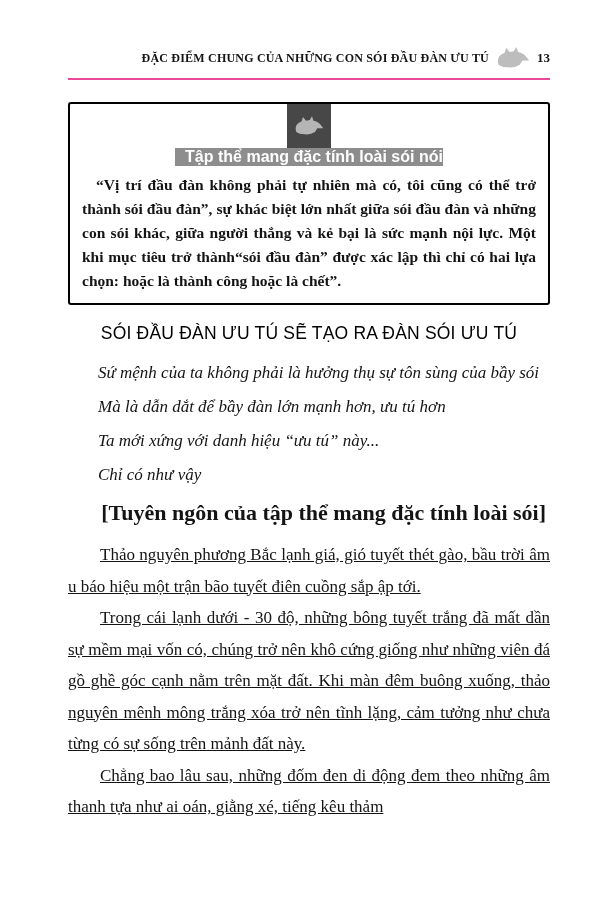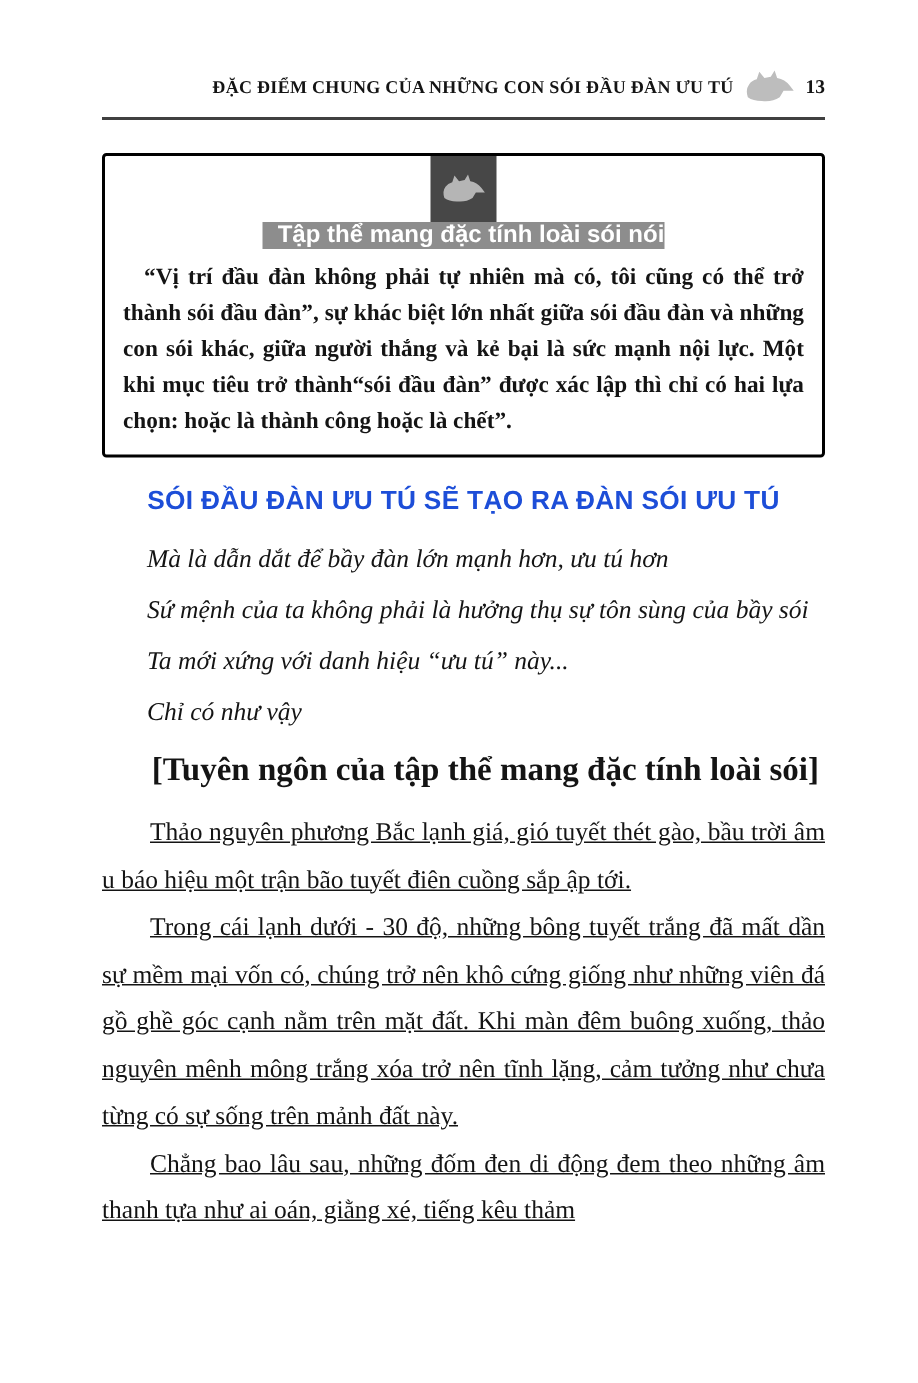--- a/index.html
+++ b/index.html
@@ -9,21 +9,21 @@
     font-family: "Liberation Serif", serif;
     color: #141414;
     overflow: hidden;
   }
   .page { padding: 46px 62px 0 68px; }
 
   
   .page-header {
     display: flex; justify-content: flex-end; align-items: center;
     gap: 7px;
-    border-bottom: 2px solid #404040;
+    border-bottom: 2px solid #ec4899;
     padding-bottom: 8px;
   }
   .header-title { font-weight: bold; font-size: 12px; letter-spacing: 0.2px; white-space: nowrap; }
   .header-wolf svg { display: block; }
   .page-num { font-weight: bold; font-size: 13px; }
 
   
   .callout {
     border: 2px solid #000;
     border-radius: 3px;
@@ -54,24 +54,24 @@
     line-height: 24px;
     text-align: justify;
     text-indent: 14px;
   }
 
   
   .section-heading {
     margin: 18px 0 0;
     text-align: center;
     font-family: "Liberation Sans", sans-serif;
-    font-weight: bold;
+    font-weight: normal;
     font-size: 17.5px;
     letter-spacing: 0.2px;
-    color: #1d4ed8;
+    color: #000000;
   }
 
   
   .poem { margin-top: 12px; }
   .poem p {
     margin: 0;
     font-style: italic;
     font-size: 17px;
     line-height: 34px;
     text-indent: 30px;
@@ -117,22 +117,22 @@
         </svg>
       </div>
       <div class="callout-title">Tập thể mang đặc tính loài sói nói</div>
     </div>
     <p class="callout-quote">“Vị trí đầu đàn không phải tự nhiên mà có, tôi cũng có thể trở thành sói đầu đàn”, sự khác biệt lớn nhất giữa sói đầu đàn và những con sói khác, giữa người thắng và kẻ bại là sức mạnh nội lực. Một khi mục tiêu trở thành“sói đầu đàn” được xác lập thì chỉ có hai lựa chọn: hoặc là thành công hoặc là chết”.</p>
   </section>
 
   <h1 class="section-heading">SÓI ĐẦU ĐÀN ƯU TÚ SẼ TẠO RA ĐÀN SÓI ƯU TÚ</h1>
 
   <div class="poem">
+    <p>Sứ mệnh của ta không phải là hưởng thụ sự tôn sùng của bầy sói</p>
     <p>Mà là dẫn dắt để bầy đàn lớn mạnh hơn, ưu tú hơn</p>
-    <p>Sứ mệnh của ta không phải là hưởng thụ sự tôn sùng của bầy sói</p>
     <p>Ta mới xứng với danh hiệu “ưu tú” này...</p>
     <p>Chỉ có như vậy</p>
   </div>
 
   <p class="attribution">[Tuyên ngôn của tập thể mang đặc tính loài sói]</p>
 
   <div class="body-text">
     <p>Thảo nguyên phương Bắc lạnh giá, gió tuyết thét gào, bầu trời âm u báo hiệu một trận bão tuyết điên cuồng sắp ập tới.</p>
     <p>Trong cái lạnh dưới - 30 độ, những bông tuyết trắng đã mất dần sự mềm mại vốn có, chúng trở nên khô cứng giống như những viên đá gồ ghề góc cạnh nằm trên mặt đất. Khi màn đêm buông xuống, thảo nguyên mênh mông trắng xóa trở nên tĩnh lặng, cảm tưởng như chưa từng có sự sống trên mảnh đất này.</p>
     <p>Chẳng bao lâu sau, những đốm đen di động đem theo những âm thanh tựa như ai oán, giằng xé, tiếng kêu thảm</p>

